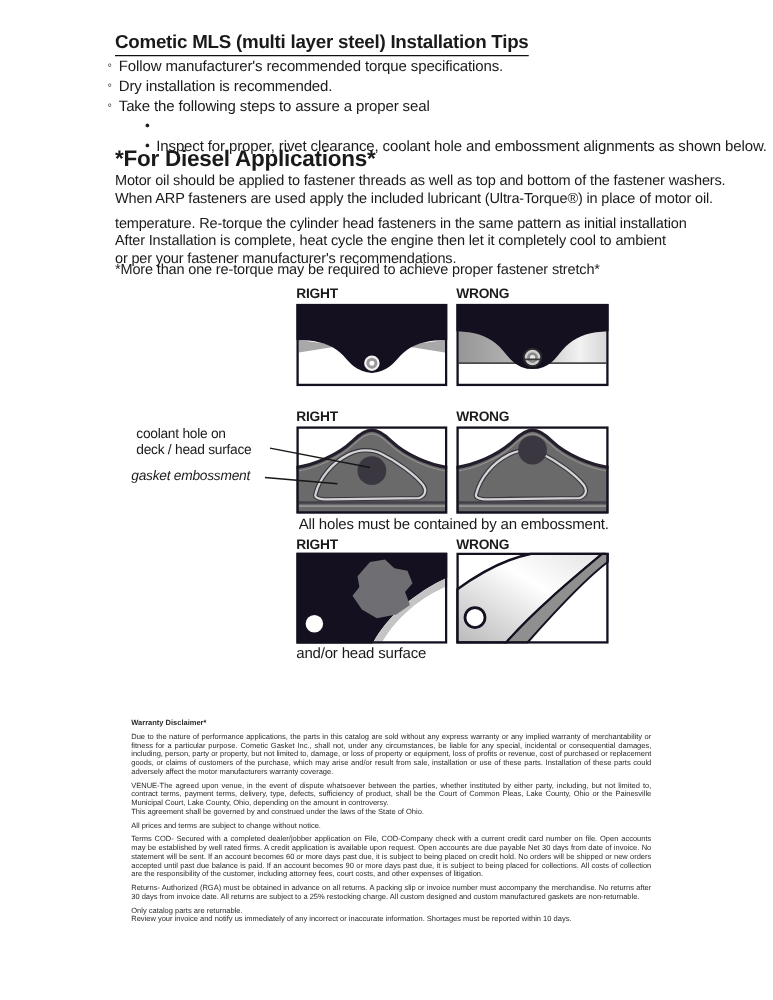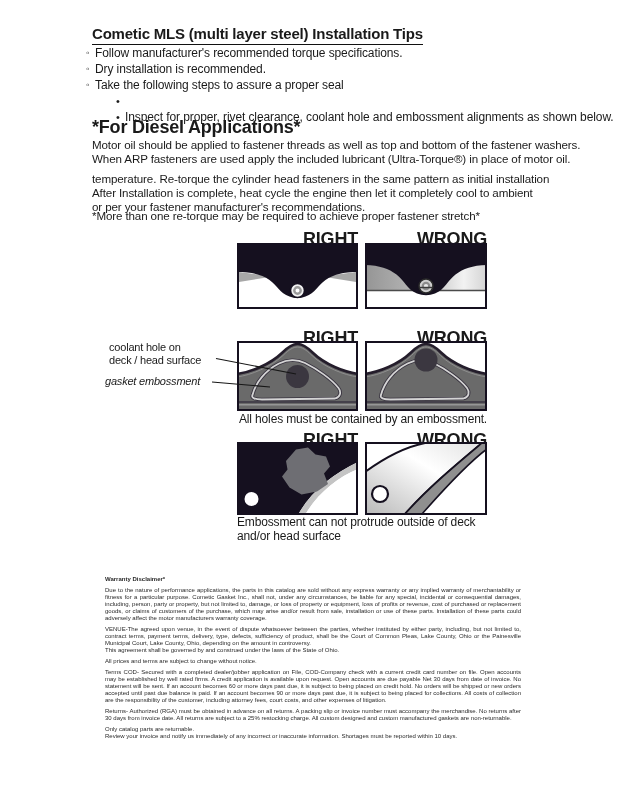--- a/index.html
+++ b/index.html
@@ -18,21 +18,21 @@
   .bullet{width:9px;flex:0 0 9px;font-size:10px;line-height:16px;}
   .bullet.solid{font-size:11px;}
   
   #diesel-heading{left:92px;top:117px;font-size:18px;font-weight:bold;letter-spacing:-0.2px;}
   .para{left:92px;font-size:11.6px;line-height:13.8px;letter-spacing:-0.12px;}
   .para div{white-space:nowrap;}
   #para1{top:138px;}
   #para2{top:172px;}
   #note{top:209px;}
   
-  .fig-label{font-size:18px;font-weight:bold;text-align:right;letter-spacing:-0.2px;}
+  .fig-label{font-size:11px;font-weight:bold;text-align:left;letter-spacing:-0.2px;}
   .caption{font-size:12px;letter-spacing:-0.15px;line-height:13.5px;white-space:nowrap;}
   .callout{font-size:11px;letter-spacing:-0.2px;line-height:12.5px;text-align:left;white-space:nowrap;}
   .figsvg{display:block;}
   
   #legal{left:105px;top:576px;width:416px;font-size:6px;line-height:7px;color:#2a2a2a;
          text-align:justify;letter-spacing:0px;}
   #legal .lp{margin:0 0 4px 0;}
   #legal .lp.tight{margin:0;}
   #legal .lh{font-weight:bold;margin:0 0 4px 0;}
   #footer{left:384px;top:758px;font-size:13.5px;letter-spacing:0.2px;color:#222;margin-top:40px;}
@@ -173,21 +173,20 @@
       </linearGradient>
     </defs>
     <rect width="122" height="73" fill="#ffffff"></rect>
     <path d="M0,30 C22,14 40,5 60,1 L117,1 C92,22 63,46 40,72 L0,72 Z" fill="url(#g2)" stroke="#15101f" stroke-width="2"></path>
     <path d="M117,1 C92,22 63,46 40,72 L57,72 C80,46 103,21 122,7 L122,1 Z" fill="#8f8f8f" stroke="#15101f" stroke-width="1.6"></path>
     <circle cx="15" cy="52" r="8" fill="#ffffff" stroke="#15101f" stroke-width="2.2"></circle>
     <rect x="1" y="1" width="120" height="71" fill="none" stroke="#15101f" stroke-width="2"></rect>
   </svg>
 
   <div class="abs caption" style="left:237px;top:516px;">
-    <div>Embossment can not protrude outside of deck</div>
     <div>and/or head surface</div>
   </div>
 
   <svg class="abs" id="leader-overlay" width="618" height="800" viewBox="0 0 618 800">
     <line x1="216" y1="358.5" x2="296" y2="374" stroke="#161616" stroke-width="1.1"></line>
     <line x1="212" y1="382" x2="270" y2="387" stroke="#161616" stroke-width="1.1"></line>
   </svg>
 
   <div class="abs" id="legal">
     <div class="lh">Warranty Disclaimer*</div>

